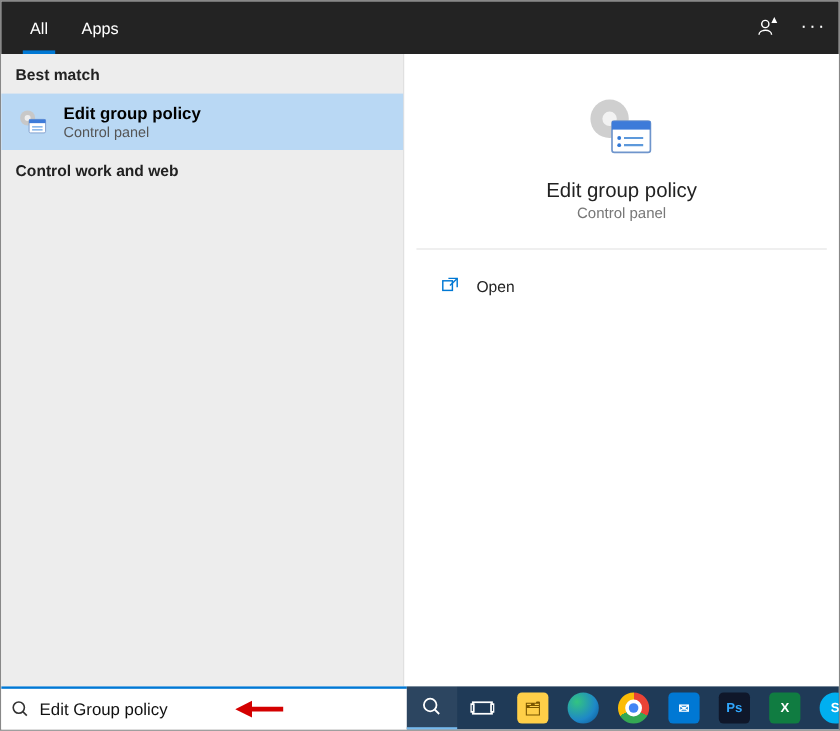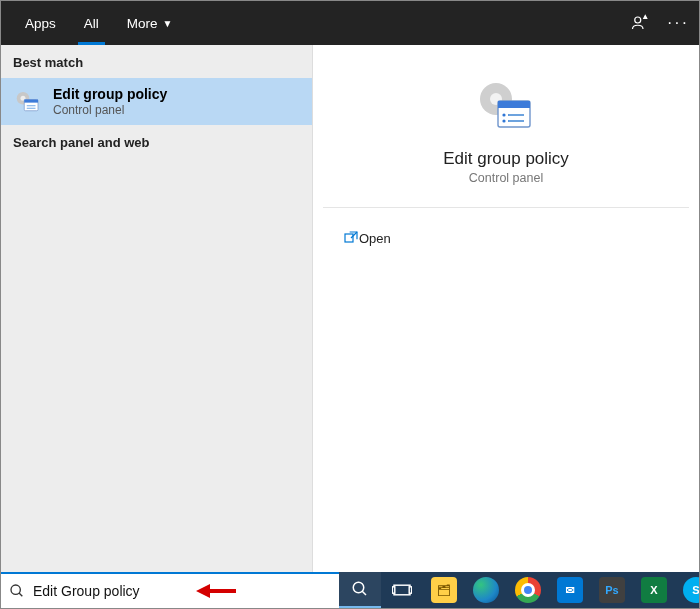--- a/index.html
+++ b/index.html
@@ -5,58 +5,54 @@
   * { margin: 0; padding: 0; box-sizing: border-box; font-family: "Segoe UI", Arial, sans-serif; }
   body { width: 700px; height: 609px; overflow: hidden; background: #fff; position: relative; border:1px solid #888;}
   .topbar { background: #232323; height: 44px; display: flex; align-items: center; color: #fff; padding: 0 10px; }
   .tabs { display: flex; align-items: center; gap: 0; height: 100%; }
   .tab { padding: 0 14px; height: 100%; display: flex; align-items: center; font-size: 13.5px; color: #fff; cursor: pointer; position:relative; }
   .tab.active::after { content:""; position:absolute; bottom:0; left:8px; right:8px; height:3px; background:#0078d4;}
   .tab .chev { margin-left: 5px; font-size:10px; }
   .topbar-right { margin-left: auto; display: flex; align-items: center; gap: 18px; color:#fff; }
   .topbar-right .icon { cursor:pointer; }
   .body { display:flex; height: calc(100% - 44px - 36px); }
-  .left { width: 312px; background:#ededed; border-right:1px solid #ddd; }
+  .left { width: 336px; background:#ededed; border-right:1px solid #ddd; }
   .section-header { font-size:13px; font-weight:600; padding:10px 12px 8px; color:#222;}
   .result { display:flex; align-items:center; padding:8px 12px; gap:10px; cursor:pointer;}
   .result.selected { background:#b9d8f4; }
   .result-icon { width:30px; height:30px; display:flex; align-items:center; justify-content:center; }
   .result-text .title { font-size:14px; font-weight:600; color:#000;}
   .result-text .sub { font-size:12px; color:#555; margin-top:1px;}
   .right { flex:1; background:#fff; padding: 20px 10px 10px; }
   .preview { text-align:center; padding: 10px 0 22px; border-bottom:1px solid #e5e5e5; }
   .preview-title { font-size:17px; color:#222; margin-top:10px; }
   .preview-sub { font-size:12.5px; color:#777; margin-top:2px; }
   .actions { padding:18px 20px; }
-  .action { display:flex; align-items:center; gap:0; font-size:13px; color:#222; cursor:pointer; padding:4px 0;}
+  .action { display:flex; align-items:center; gap:14px; font-size:13px; color:#222; cursor:pointer; padding:4px 0;}
   .bottombar { position:absolute; bottom:0; left:0; right:0; height:36px; display:flex; }
   .searchbox { background:#fff; border-top:2px solid #0078d4; display:flex; align-items:center; padding:0 8px; flex: 0 0 338px; gap:8px;}
   .searchbox input { flex:1; border:none; outline:none; font-size:14px; color:#111; }
   .arrow { position:absolute; left:195px; bottom:6px; pointer-events:none; }
   .taskbar { flex:1; background:#1f3a57; display:flex; align-items:center;}
   .tb-item { width:42px; height:36px; display:flex; align-items:center; justify-content:center; cursor:pointer; }
   .tb-item.active { border-bottom:2px solid #76b9ed; background:rgba(255,255,255,0.06);}
   .app-badge { width:26px; height:26px; border-radius:4px; display:flex; align-items:center; justify-content:center; font-size:11px; font-weight:700; color:#fff;}
   svg { display:block; }
 </style>
 </head>
 <body>
 
 <div class="topbar">
   <div class="tabs">
-    <div class="tab">
-        <span>Apps</span>
-      </div>
     <div class="tab active">
         <span>All</span>
       </div>
     <div class="tab">
-      <span>More</span>
-      <span class="chev">▼</span>
-    </div>
+        <span>Apps</span>
+      </div>
   </div>
   <div class="topbar-right">
     <span class="icon">
       <svg width="18" height="18" viewBox="0 0 24 24" fill="none" stroke="#fff" stroke-width="1.6">
           <circle cx="9" cy="8" r="4"></circle>
           <path d="M2 20c0-3 3-5 7-5s7 2 7 5"></path>
           <path d="M19 2l-2 4 4 0z" fill="#fff"></path>
         </svg>
     </span>
     <span class="icon" style="letter-spacing:2px;">···</span>
@@ -75,21 +71,21 @@
           <rect x="18" y="20" width="22" height="5" fill="#3d7bd9"></rect>
           <line x1="22" y1="30" x2="36" y2="30" stroke="#69a3e4" stroke-width="1.5"></line>
           <line x1="22" y1="34" x2="36" y2="34" stroke="#69a3e4" stroke-width="1.5"></line>
         </svg>
       </div>
       <div class="result-text">
         <div class="title">Edit group policy</div>
         <div class="sub">Control panel</div>
       </div>
     </div>
-    <div class="section-header">Search panel and web</div>
+    <div class="section-header">Control work and web</div>
   </div>
 
   <div class="right">
     <div class="preview">
       <div style="display:flex;justify-content:center;">
         <svg width="64" height="64" viewBox="0 0 64 64">
           <circle cx="22" cy="24" r="16" fill="#cfcfcf"></circle>
             <circle cx="22" cy="24" r="6" fill="#f2f2f2"></circle>
           <rect x="24" y="26" width="32" height="26" rx="2" fill="#fff" stroke="#6f95cc" stroke-width="1.4"></rect>
           <rect x="24" y="26" width="32" height="7" fill="#3d7bd9"></rect>
@@ -156,21 +152,21 @@
     <div class="tb-item">
         <div class="app-badge" style="background:conic-gradient(#ea4335 0 120deg,#34a853 120deg 240deg,#fbbc05 240deg 360deg);border-radius:50%;position:relative;">
           <span style="position:absolute;inset:6px;background:#fff;border-radius:50%;"></span>
           <span style="position:absolute;inset:9px;background:#4285f4;border-radius:50%;"></span>
         </div>
       </div>
     <div class="tb-item">
         <div class="app-badge" style="background:#0078d4;">✉</div>
       </div>
     <div class="tb-item">
-        <div class="app-badge" style="background:#404040;color:#31a8ff;">Ps</div>
+        <div class="app-badge" style="background:#0f172a;color:#31a8ff;">Ps</div>
       </div>
     <div class="tb-item">
         <div class="app-badge" style="background:#107c41;">X</div>
       </div>
     <div class="tb-item">
         <div class="app-badge" style="background:#00aff0;border-radius:50%;">S</div>
       </div>
   </div>
 </div>
 

